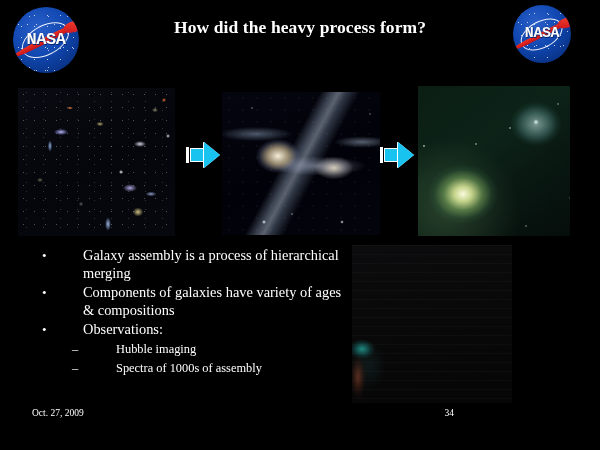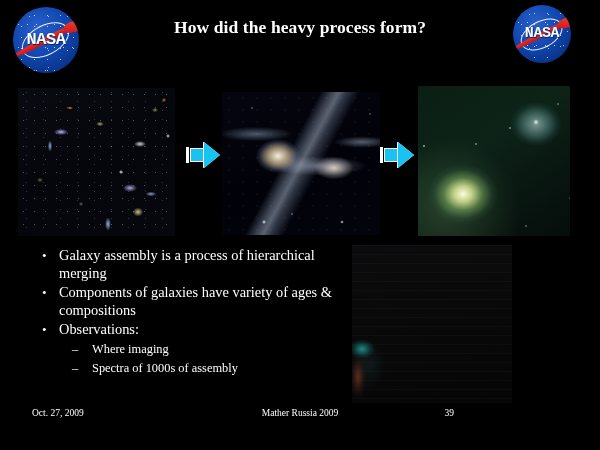--- a/index.html
+++ b/index.html
@@ -246,21 +246,21 @@
     font-size: 12.4px;
     line-height: 17px;
     margin-left: 36px;
   }
   .bullet-l2 .marker {
     width: 20px;
     flex: 0 0 20px;
     font-size: 12.4px;
     line-height: 17px;
   }
-  .bullet-text { flex: 1 1 auto; }
+  .bullet-text { flex: 1 1 auto; margin-left: 24px; }
 
   
   #footer {
     position: absolute;
     left: 0;
     top: 408px;
     width: 488px;
     height: 20px;
     color: #ffffff;
     font-size: 9.5px;
@@ -324,29 +324,28 @@
       <span class="bullet-text">Components of galaxies have variety of ages &amp; compositions</span>
     </div>
 
     <div class="bullet-row bullet-l1">
       <span class="marker">•</span>
       <span class="bullet-text">Observations:</span>
     </div>
 
     <div class="bullet-row bullet-l2">
       <span class="marker">–</span>
-      <span class="bullet-text">Where imaging</span>
+      <span class="bullet-text">Hubble imaging</span>
     </div>
 
     <div class="bullet-row bullet-l2">
       <span class="marker">–</span>
       <span class="bullet-text">Spectra of 1000s of assembly</span>
     </div>
 
   </div>
 
   <div id="footer">
     <span id="footer-date">Oct. 27, 2009</span>
-    <span id="footer-center">Mather Russia 2009</span>
-    <span id="footer-page">39</span>
+    <span id="footer-page">34</span>
   </div>
 
 </div>
 
 </body></html>

